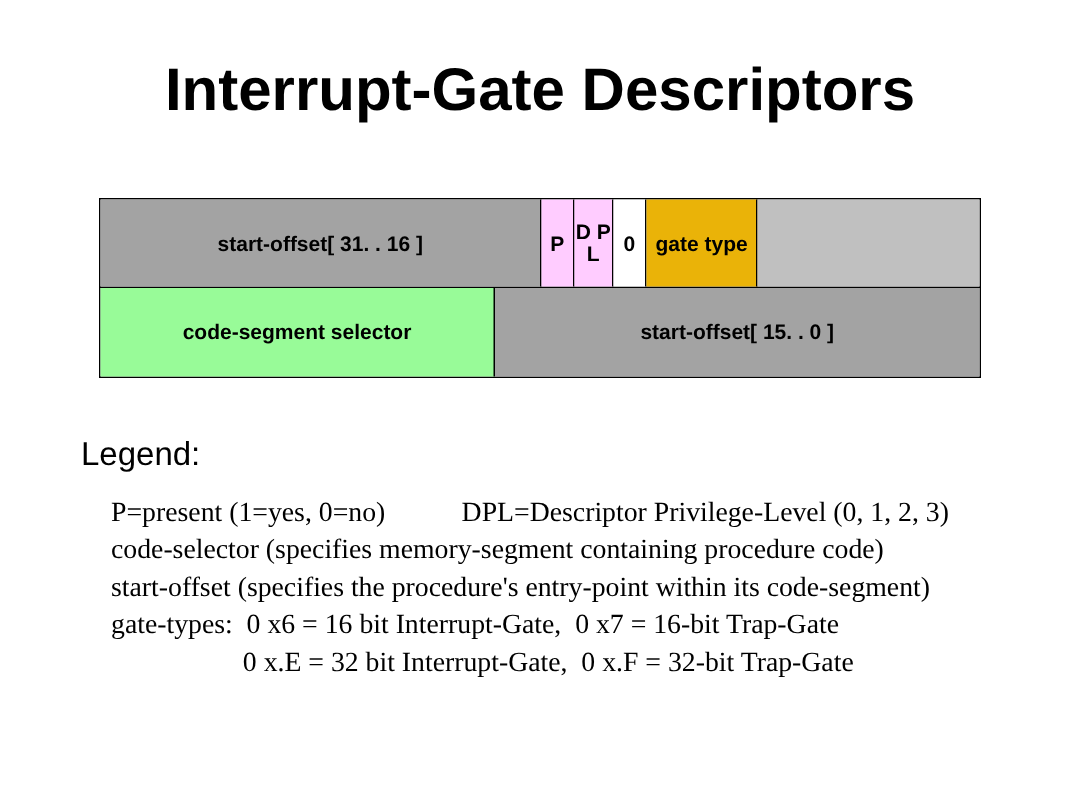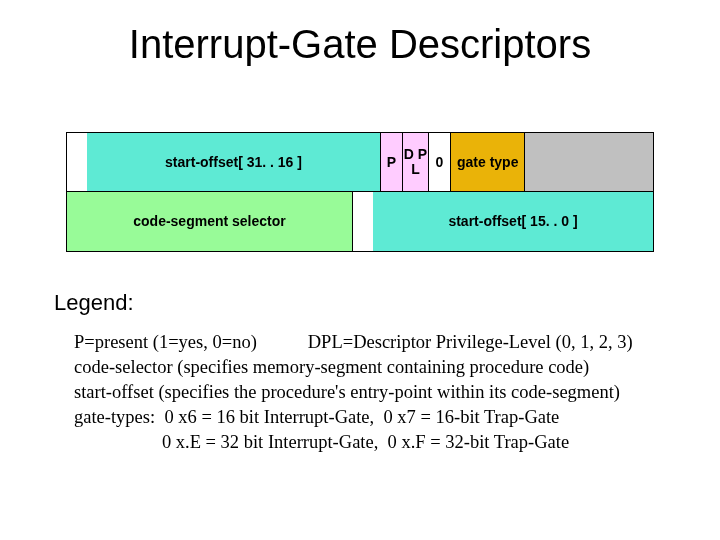--- a/index.html
+++ b/index.html
@@ -11,26 +11,26 @@
     font-family: Arial, Helvetica, sans-serif;
     color: #000;
   }
   .slide {
     position: relative;
     width: 720px;
     height: 540px;
   }
   .title {
     position: absolute;
-    top: 22px;
+    top: 38px;
     left: 0;
     width: 720px;
     text-align: center;
     font-size: 40px;
-    font-weight: 400;
+    font-weight: 700;
   }
   .diagram {
     position: absolute;
     top: 132px;
     left: 66px;
     width: 588px;
   }
   .row {
     display: flex;
     width: 588px;
@@ -48,21 +48,21 @@
     text-align: center;
     font-size: 14px;
     font-weight: bold;
     border-right: 1.5px solid #000;
     box-sizing: border-box;
     line-height: 1.05;
   }
   .cell:last-child {
     border-right: none;
   }
-  .lightblue  { background: #5eead4; margin-left: 20px; }
+  .lightblue  { background: #a3a3a3; }
   .pink       { background: #FFCCFF; }
   .lightyellow{ background: #eab308; }
   .green      { background: #98FB98; }
   .gray       { background: #C0C0C0; }
   .white      { background: #FFFFFF; }
 
   .legend-label {
     position: absolute;
     top: 290px;
     left: 54px;
@@ -92,21 +92,21 @@
       <div class="cell pink" style="width:26px;">D
 P
 L</div>
       <div class="cell white" style="width:22px;">0</div>
       <div class="cell lightyellow" style="width:74px; text-align:left; justify-content:flex-start; padding-left:6px;">gate
 type</div>
       <div class="cell gray" style="flex:1;"></div>
     </div>
 
     <div class="row">
-      <div class="cell green" style="width:286px;">code-segment selector</div>
+      <div class="cell green" style="width:263px;">code-segment selector</div>
       <div class="cell lightblue" style="flex:1;">start-offset[ 15. . 0 ]</div>
     </div>
 
   </div>
 
   <div class="legend-label">Legend:</div>
   <div class="legend-body">P=present (1=yes, 0=no)           DPL=Descriptor Privilege-Level (0, 1, 2, 3)
 code-selector (specifies memory-segment containing procedure code)
 start-offset (specifies the procedure's entry-point within its code-segment)
 gate-types:  0 x6 = 16 bit Interrupt-Gate,  0 x7 = 16-bit Trap-Gate

